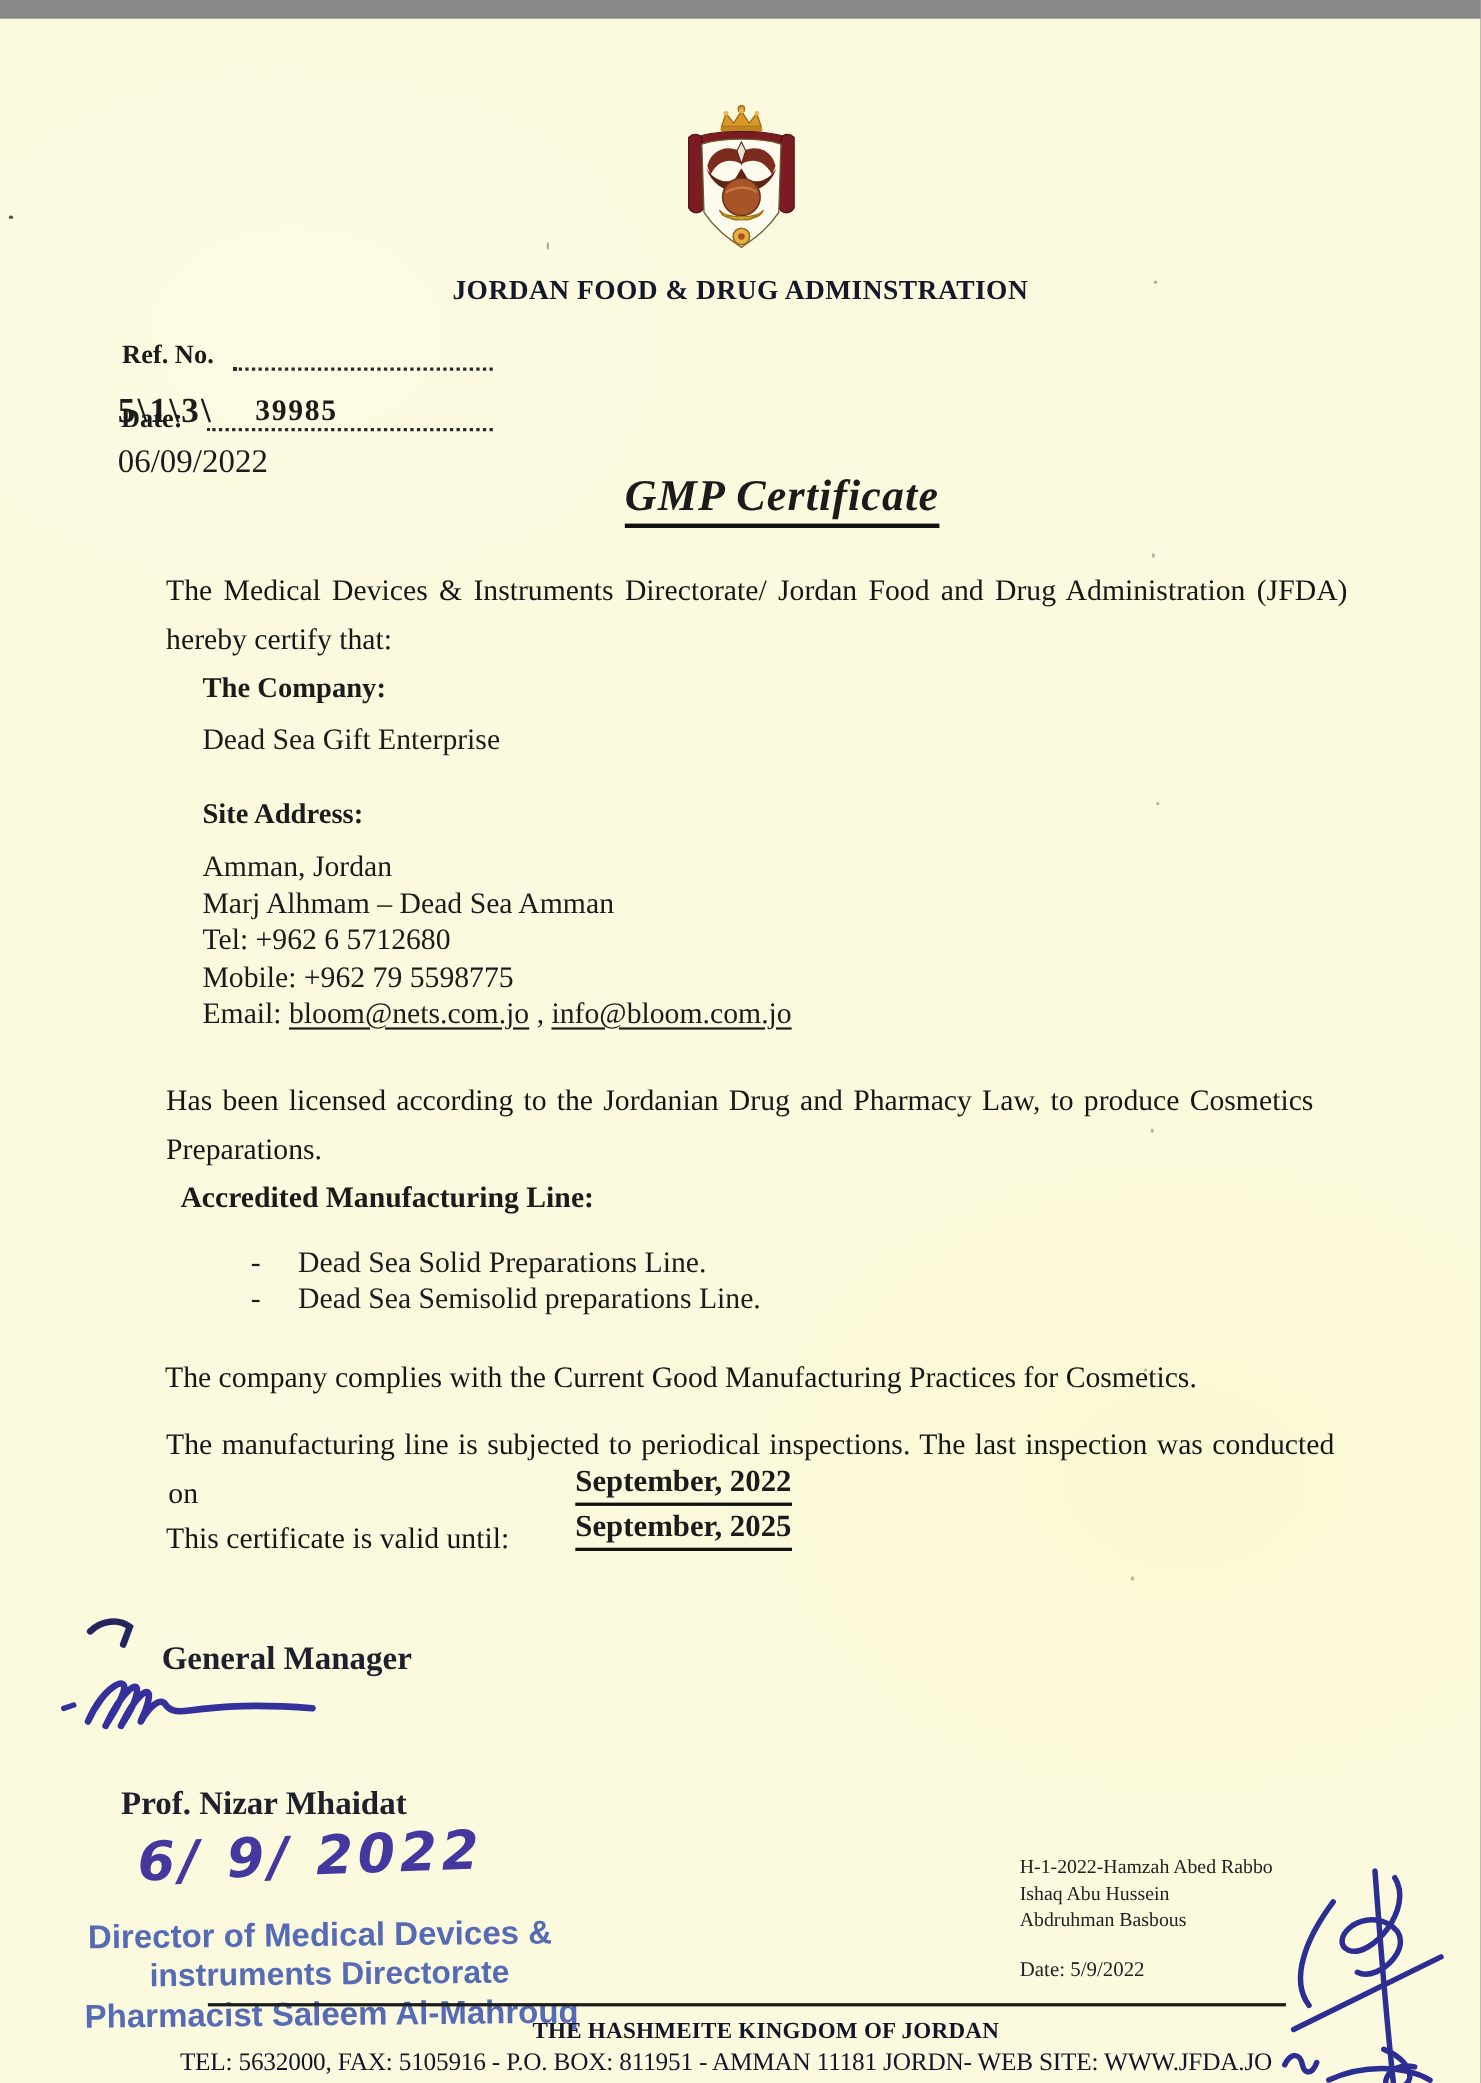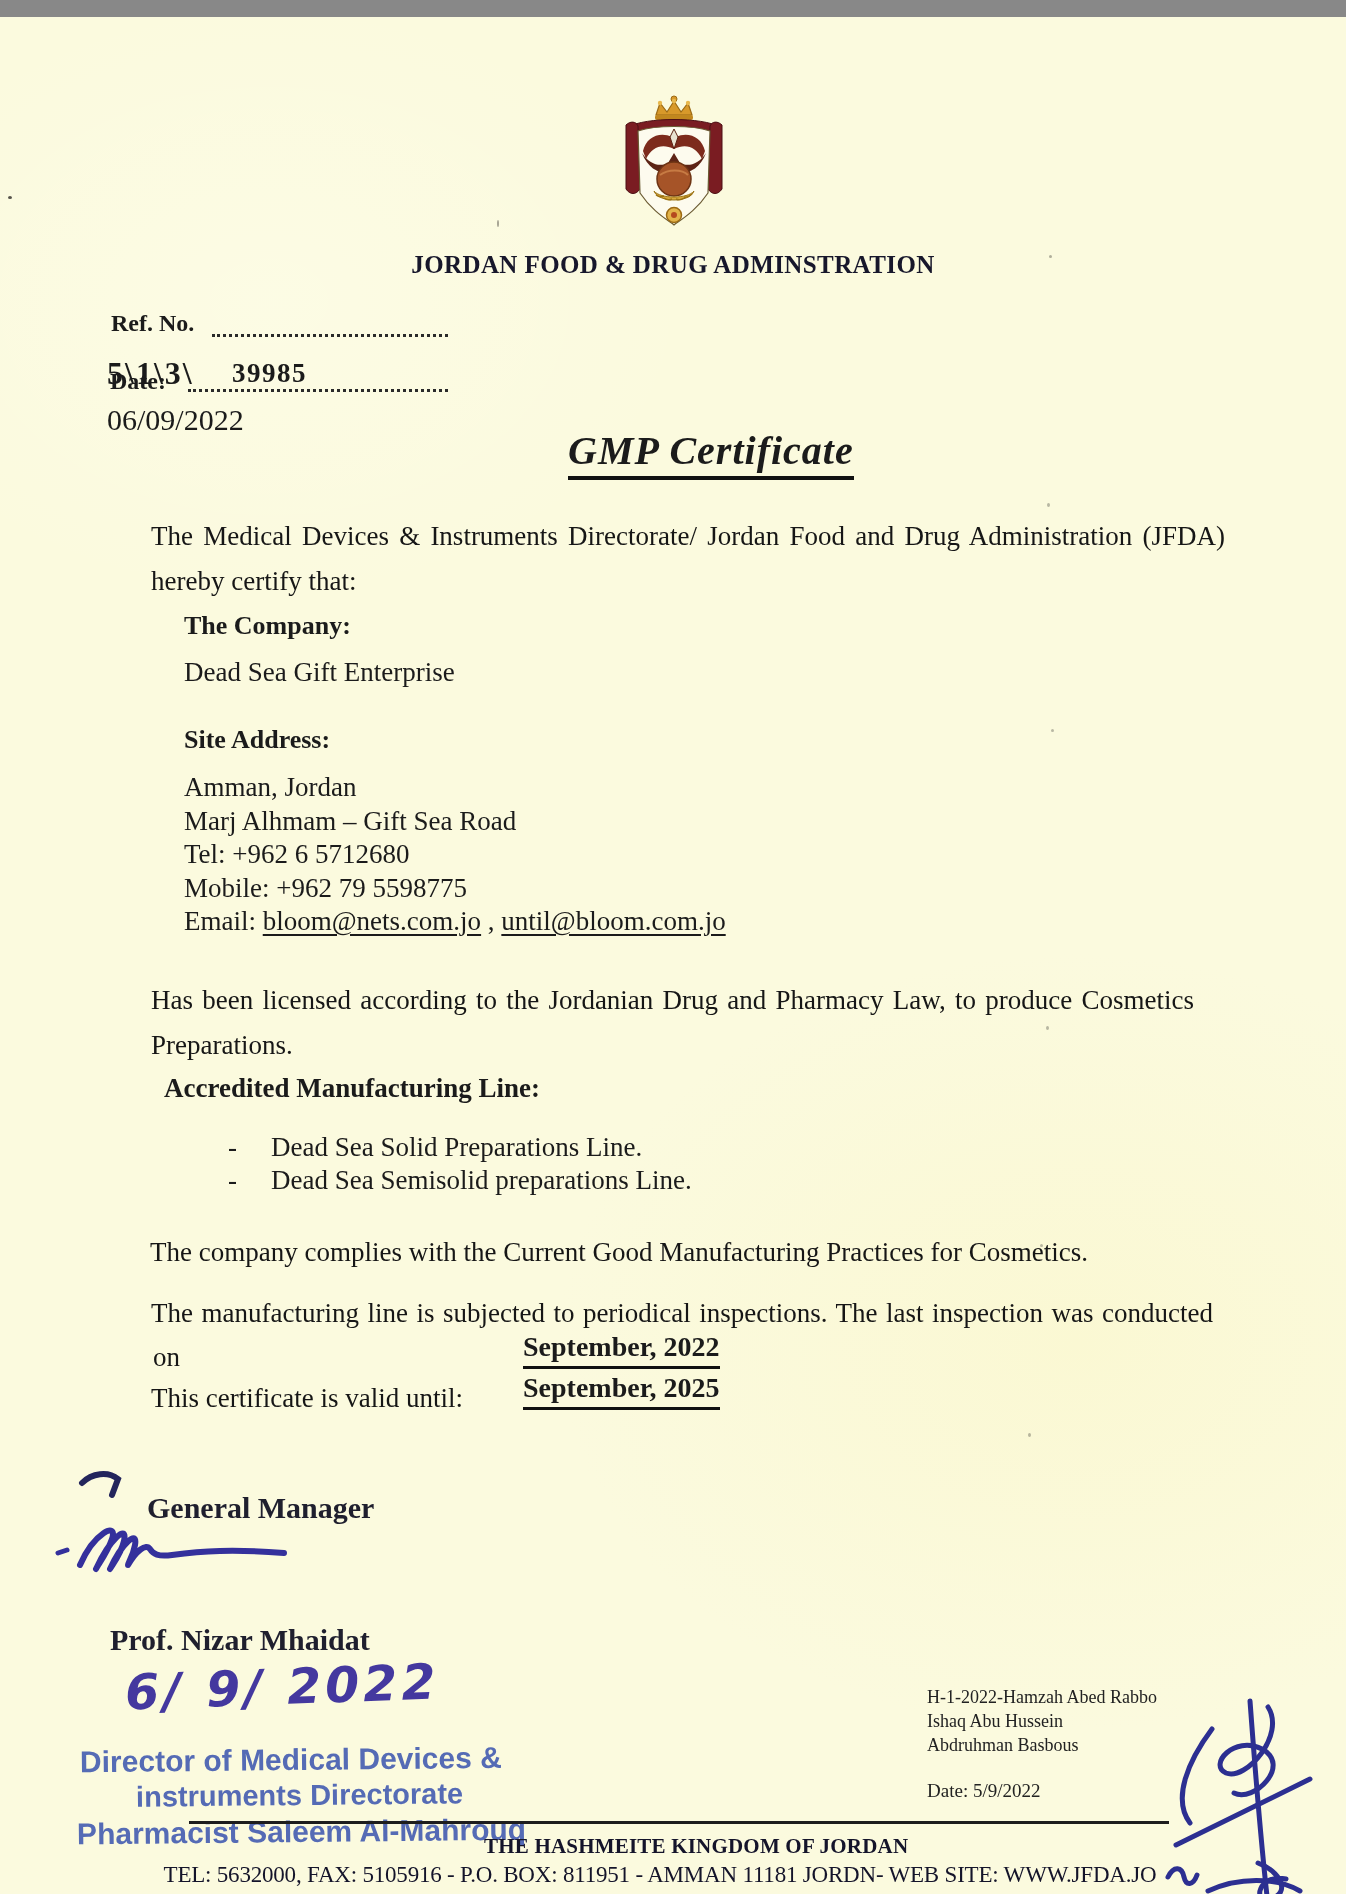--- a/index.html
+++ b/index.html
@@ -135,24 +135,24 @@
   <div class="abs gmp-title nowrap">GMP Certificate</div>
 
   <div class="abs body-text intro1">The Medical Devices &amp; Instruments Directorate/ Jordan Food and Drug Administration (JFDA)</div>
   <div class="abs body-text intro2 nowrap">hereby certify that:</div>
 
   <div class="abs blk-label company-label nowrap">The Company:</div>
   <div class="abs company-name nowrap">Dead Sea Gift Enterprise</div>
   <div class="abs blk-label site-label nowrap">Site Address:</div>
   <div class="abs addr">
     <div class="nowrap">Amman, Jordan</div>
-    <div class="nowrap">Marj Alhmam – Gift Sea Road</div>
+    <div class="nowrap">Marj Alhmam – Dead Sea Amman</div>
     <div class="nowrap">Tel: +962 6 5712680</div>
     <div class="nowrap">Mobile: +962 79 5598775</div>
-    <div class="nowrap"><span>Email: </span><span class="u">bloom@nets.com.jo</span><span> , </span><span class="u">until@bloom.com.jo</span></div>
+    <div class="nowrap"><span>Email: </span><span class="u">bloom@nets.com.jo</span><span> , </span><span class="u">info@bloom.com.jo</span></div>
   </div>
 
   <div class="abs body-text lic1">Has been licensed according to the Jordanian Drug and Pharmacy Law, to produce Cosmetics</div>
   <div class="abs body-text lic2 nowrap">Preparations.</div>
 
   <div class="abs blk-label accr-label nowrap">Accredited Manufacturing Line:</div>
   <div class="abs bullet-row bullet1">
     <span class="bullet-dash">-</span>
     <span class="bullet-text">Dead Sea Solid Preparations Line.</span>
   </div>

